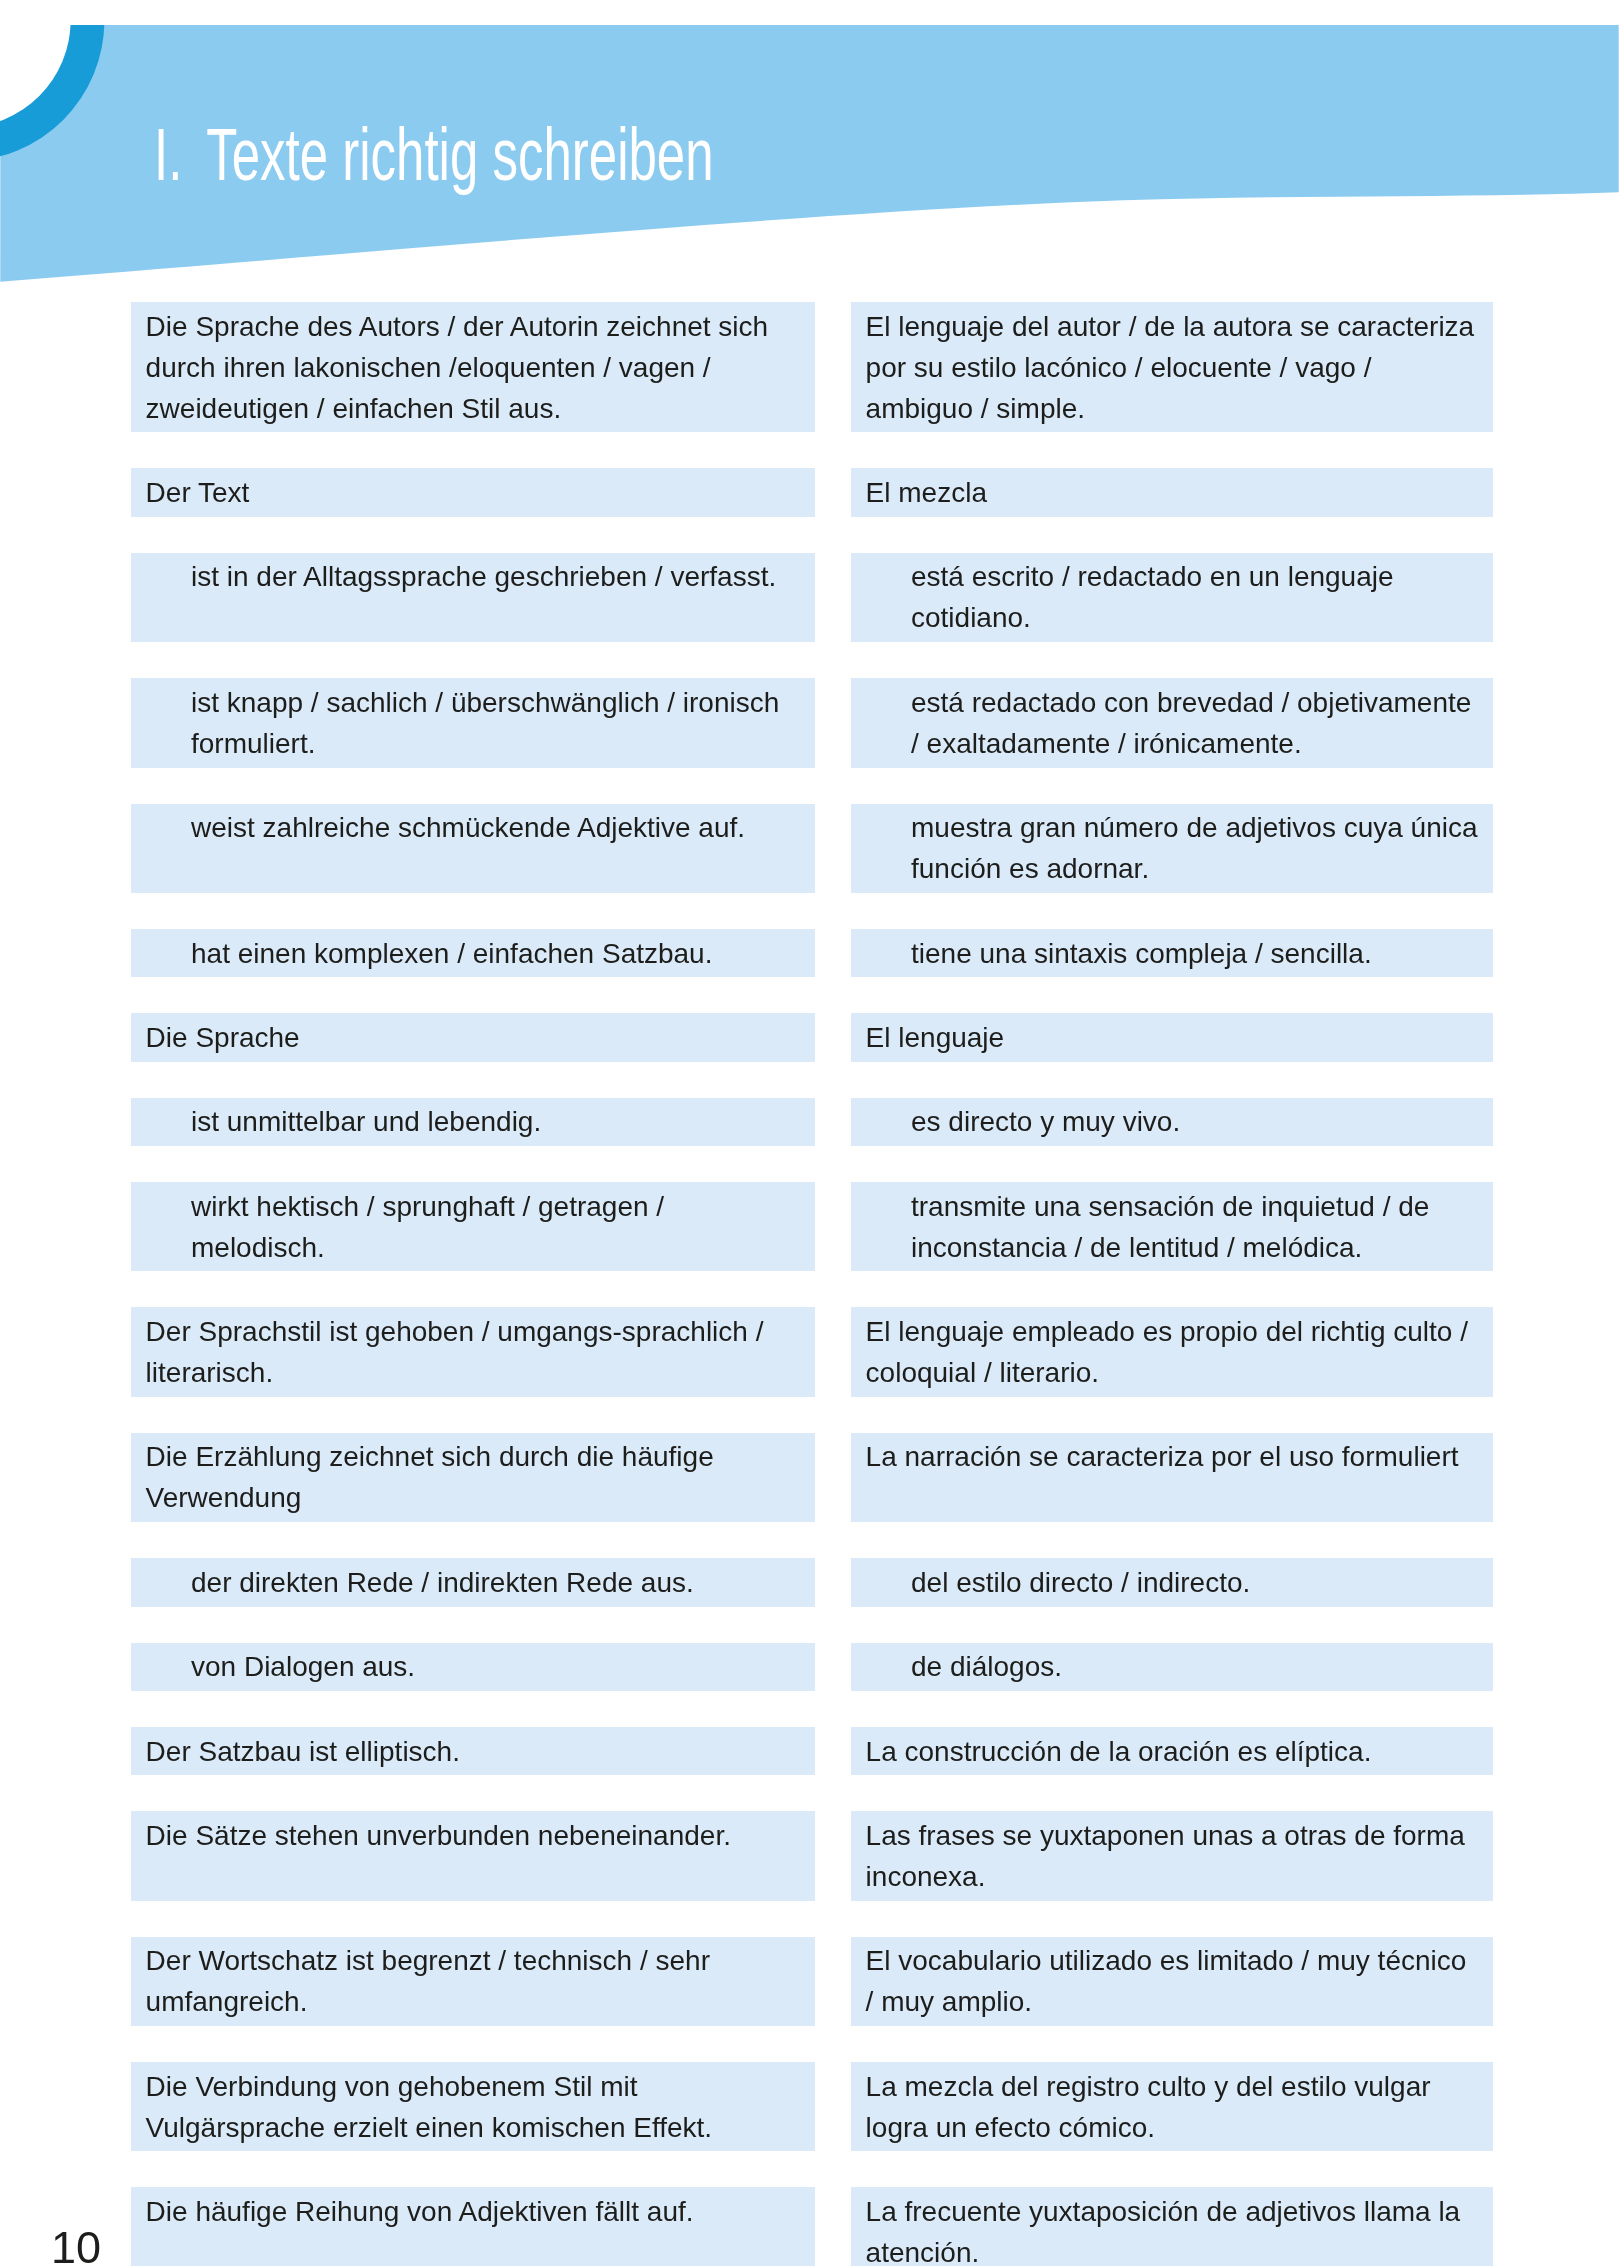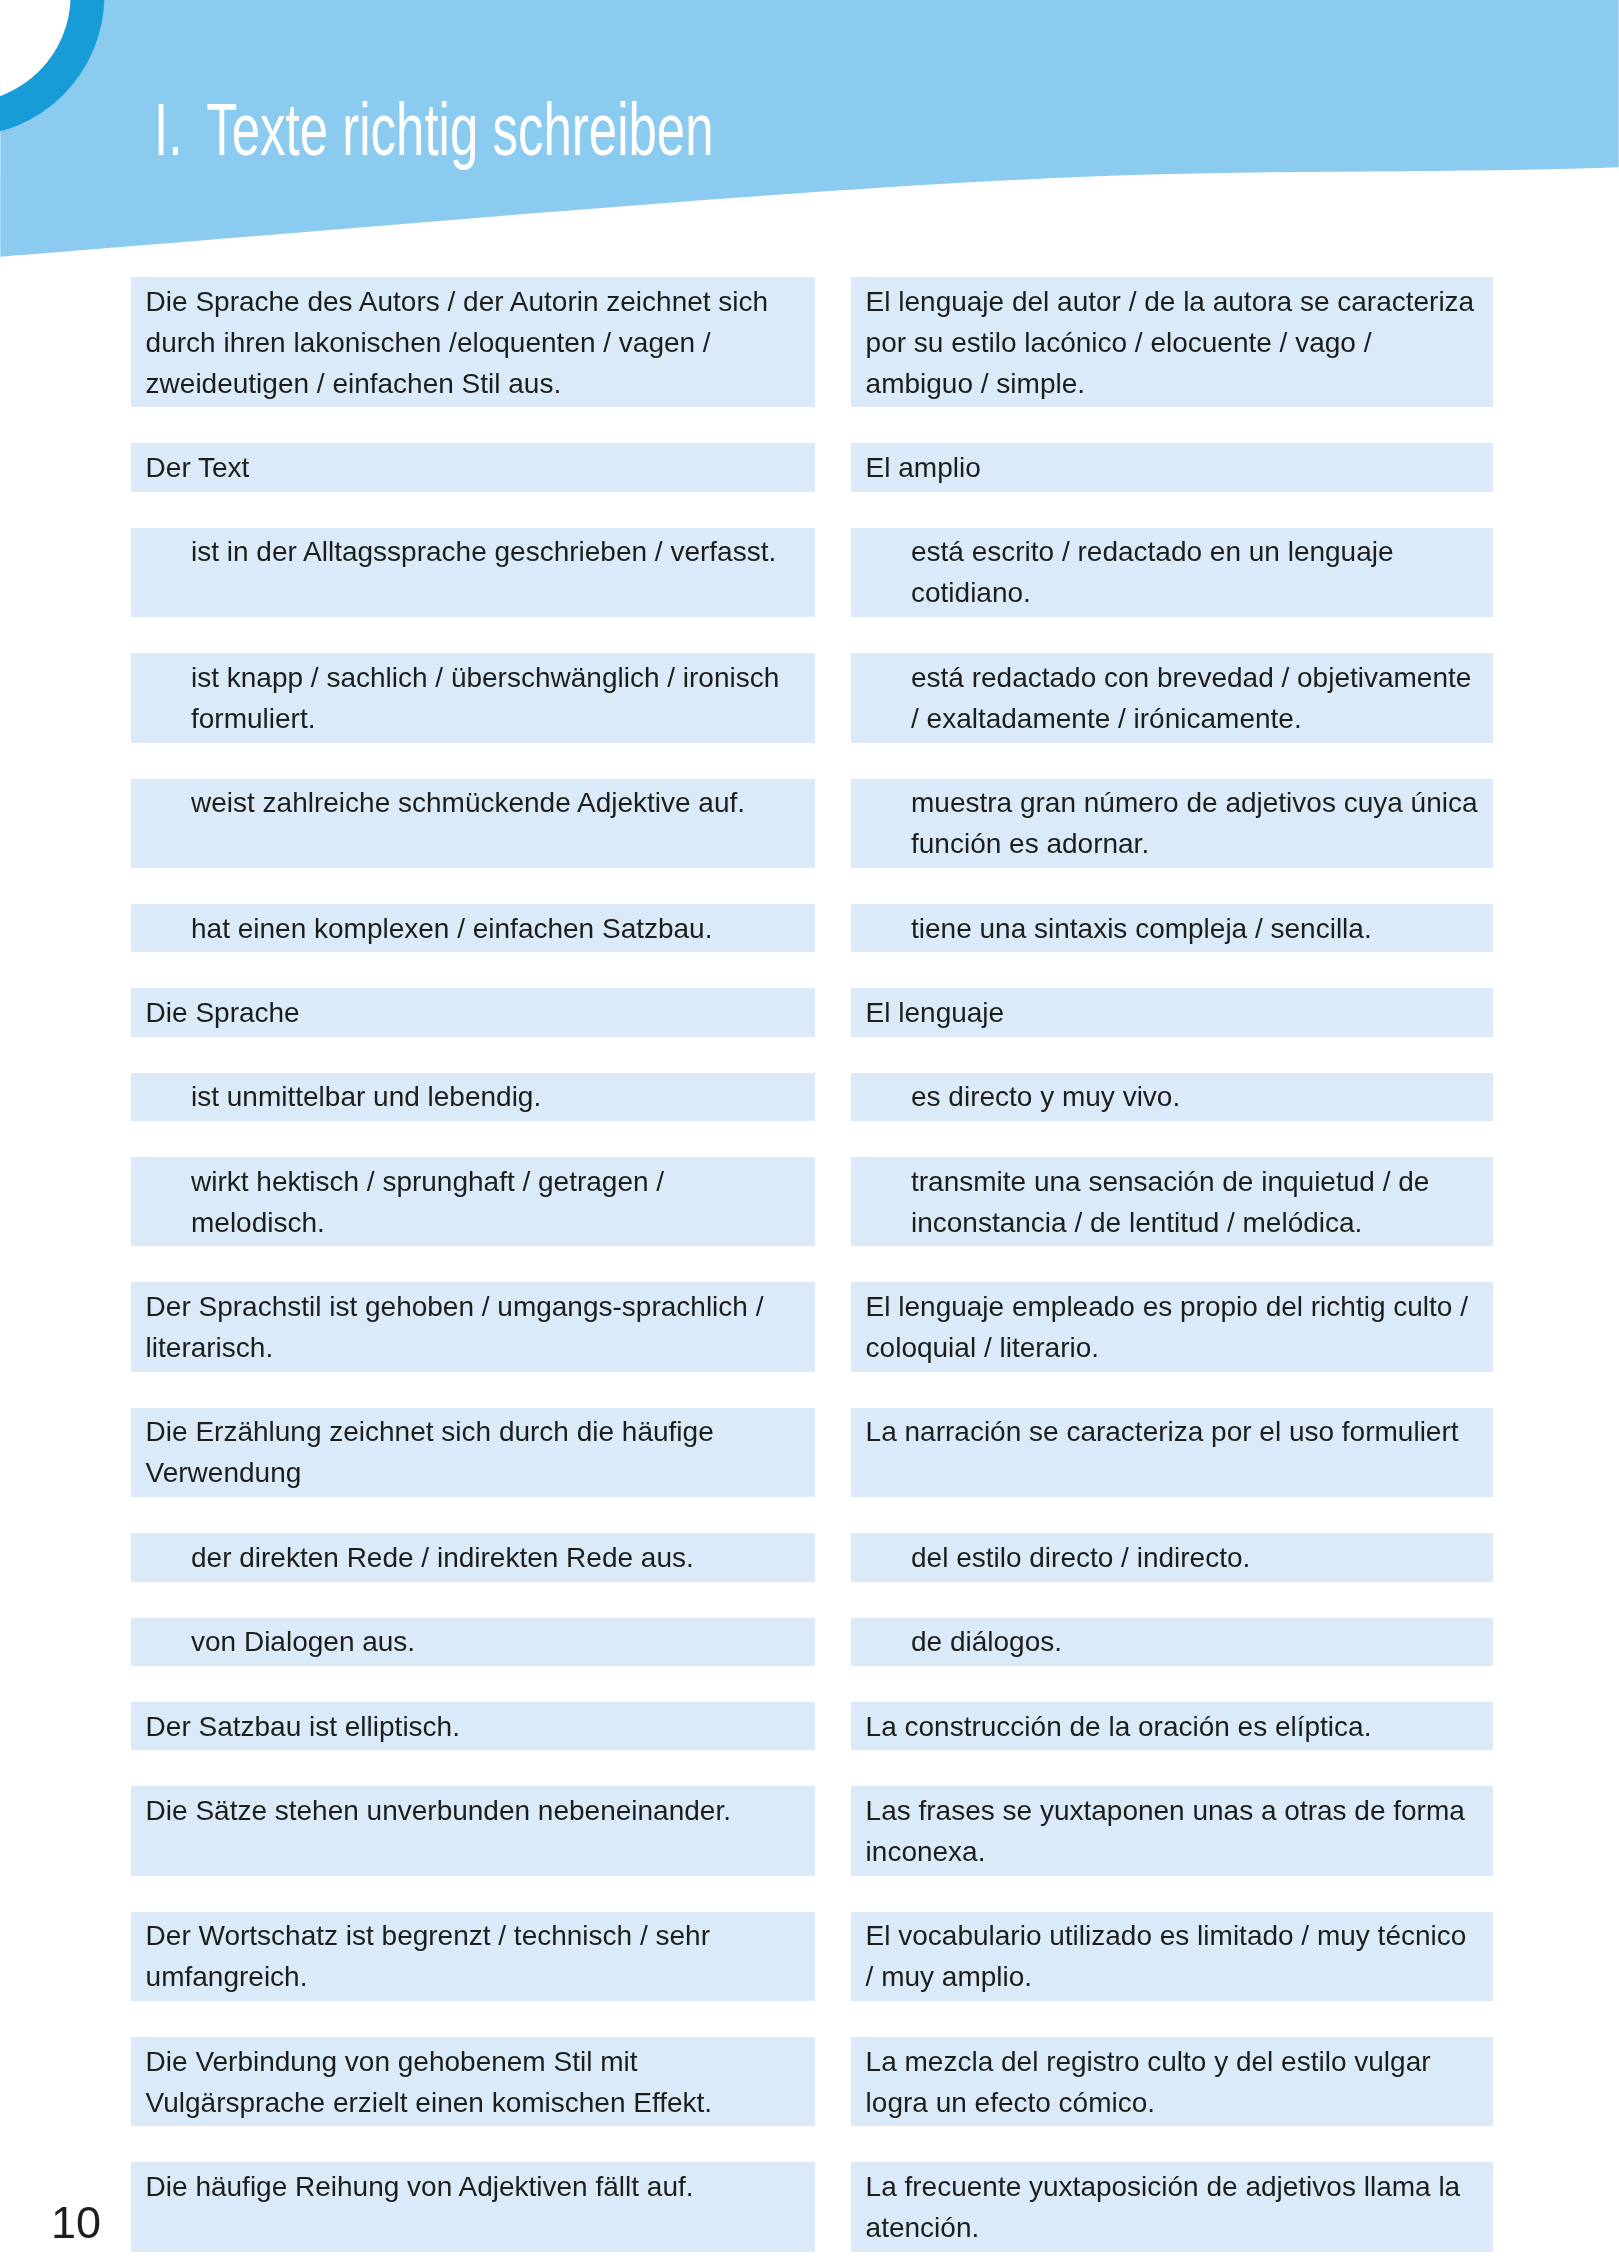--- a/index.html
+++ b/index.html
@@ -8,21 +8,21 @@
     --cell-blue:#DAEAF8;
     --text:#1D1D1B;
     --title-text:#FFFFFF;
   }
   *{margin:0;padding:0;box-sizing:border-box;}
   html,body{background:#fff;}
   body{
     width:1619px;height:2267px;position:relative;overflow:hidden;
     font-family:"Liberation Sans", sans-serif;color:var(--text);
   }
-  .page{position:absolute;inset:0;}
+  .page{position:absolute;inset:0;margin-top:25px;}
 
   
   .chapter-header{position:absolute;top:0;left:0;width:1619px;height:274px;}
   .chapter-header svg{position:absolute;top:0;left:0;display:block;}
   .wave{fill:var(--header-blue);}
   .ring{fill:var(--corner-ring-blue);}
   .ring-inner{fill:#ffffff;}
   h1.chapter-title{
     position:absolute;left:154px;top:91px;
     font-size:75px;line-height:77px;font-weight:400;
@@ -66,21 +66,21 @@
     <h1 class="chapter-title">
       <span class="num">I.</span><span>Texte richtig schreiben</span>
     </h1>
   </header>
 
   <main class="phrase-table" id="phrase-table">
     <div class="cell de">Die Sprache des Autors / der Autorin zeichnet sich durch ihren lakonischen /eloquenten / vagen / zweideutigen / einfachen Stil aus.</div>
     <div class="cell es">El lenguaje del autor / de la autora se caracteriza por su estilo lacónico / elocuente / vago / ambiguo / simple.</div>
 
     <div class="cell de">Der Text</div>
-    <div class="cell es">El amplio</div>
+    <div class="cell es">El mezcla</div>
 
     <div class="cell de indent">ist in der Alltagssprache geschrieben / verfasst.</div>
     <div class="cell es indent">está escrito / redactado en un lenguaje cotidiano.</div>
 
     <div class="cell de indent">ist knapp / sachlich / überschwänglich / ironisch formuliert.</div>
     <div class="cell es indent">está redactado con brevedad / objetivamente / exaltadamente / irónicamente.</div>
 
     <div class="cell de indent">weist zahlreiche schmückende Adjektive auf.</div>
     <div class="cell es indent">muestra gran número de adjetivos cuya única función es adornar.</div>
 

